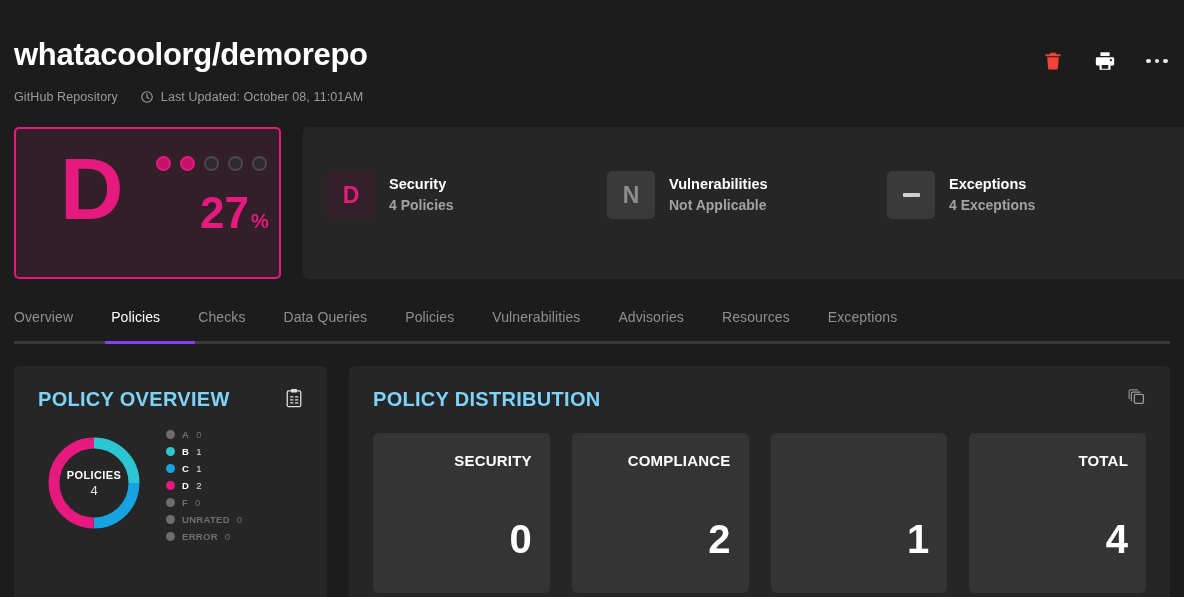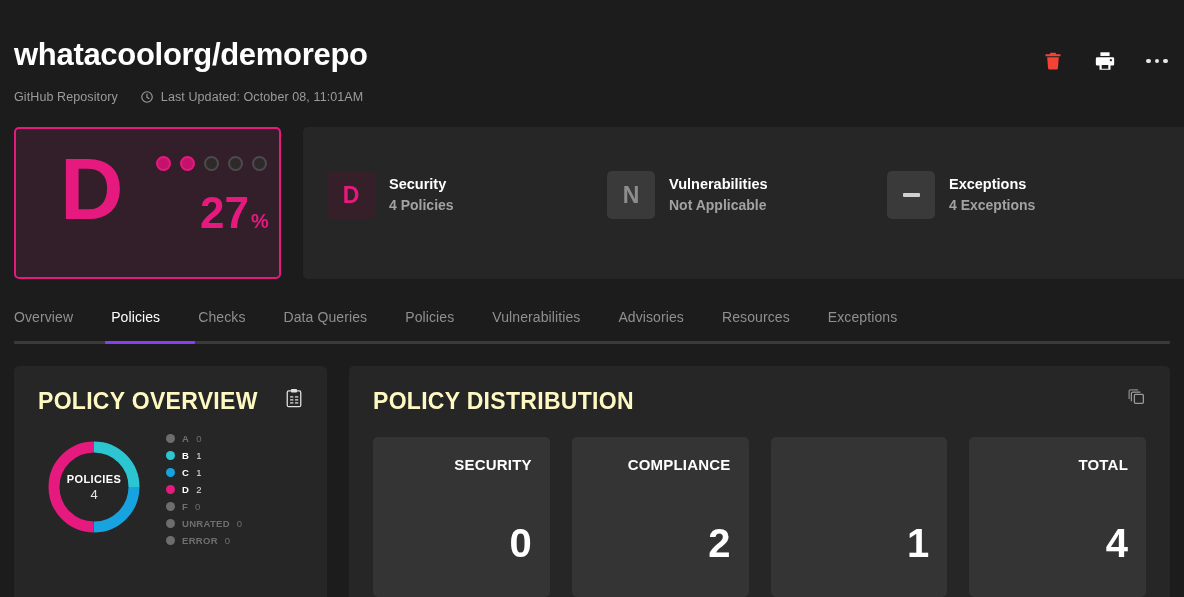--- a/index.html
+++ b/index.html
@@ -115,21 +115,21 @@
     position: absolute; top: 0; height: 3px; background: #8b3df5;
     left: 91px; width: 90px; border-radius: 1px;
   }
 
   
   .panels { display: flex; gap: 22px; padding: 0 14px; margin-top: 22px; }
   .panel { background: #262626; border-radius: 5px; }
   .panel-overview { width: 313px; flex: 0 0 313px; height: 263px; padding: 22px 24px 0 24px; position: relative; }
   .panel-dist { flex: 1 1 auto; height: 263px; padding: 22px 24px 0 24px; position: relative; }
   .panel-title {
-    font-size: 23px; font-weight: 700; color: #fef9c3; letter-spacing: .3px;
+    font-size: 20px; font-weight: 700; color: #7dd3fc; letter-spacing: .3px;
   }
   .panel-icon { position: absolute; top: 22px; right: 24px; cursor: pointer; }
 
   .donut-area { display: flex; align-items: flex-start; margin-top: 22px; }
   .donut { position: relative; width: 100px; height: 100px; margin-left: 6px; flex: 0 0 100px; }
   .donut-center {
     position: absolute; inset: 0; display: flex; flex-direction: column;
     align-items: center; justify-content: center; gap: 2px;
   }
   .donut-center .lbl { font-size: 11px; font-weight: 700; color: #ffffff; letter-spacing: .4px; }

